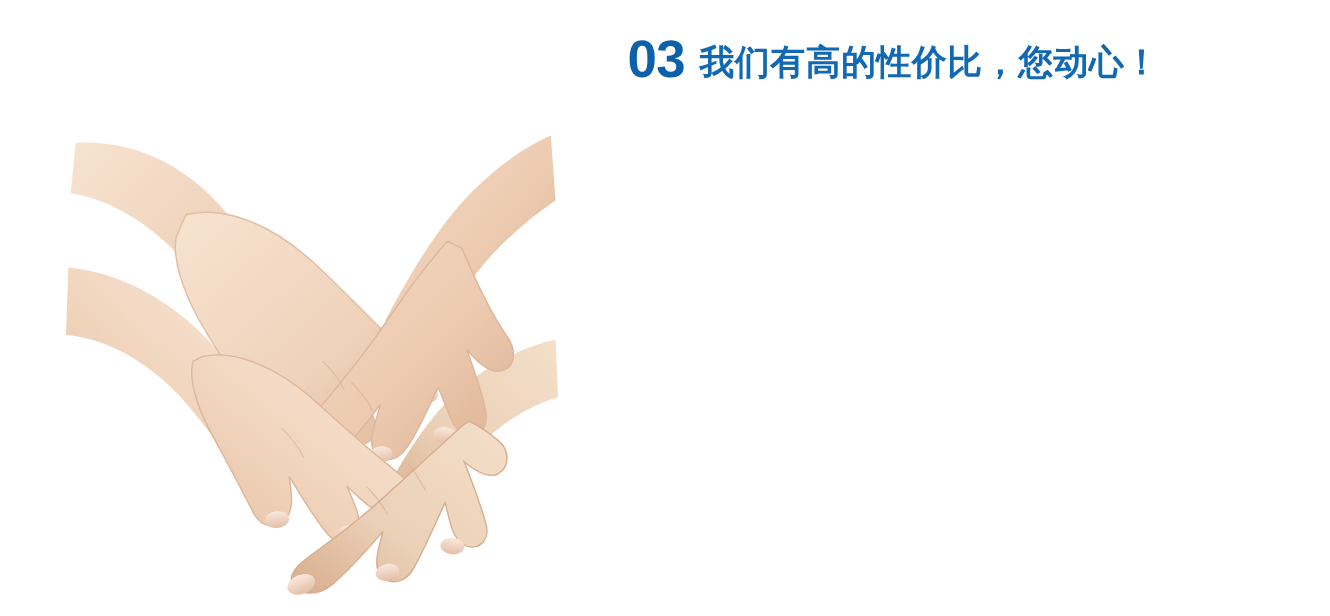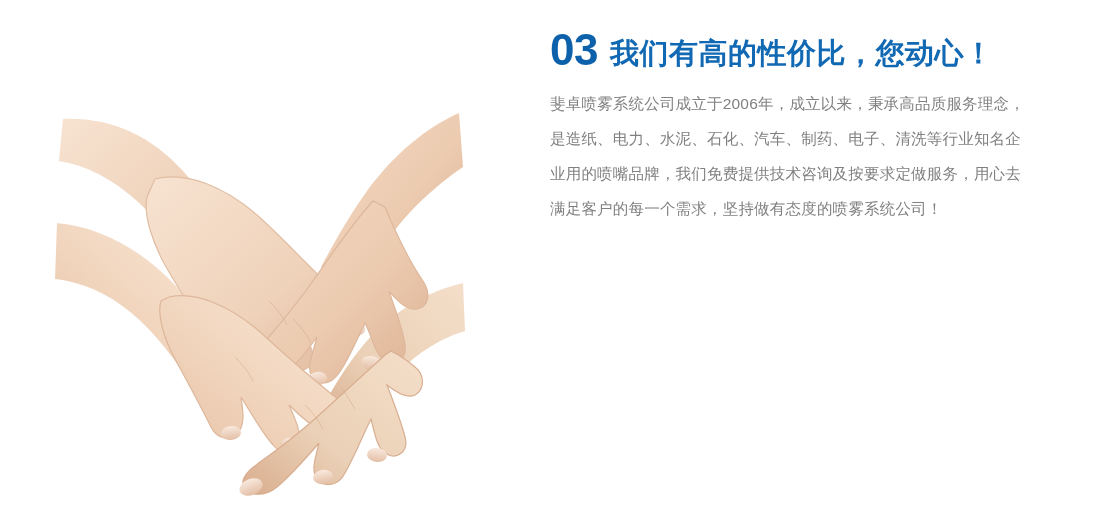--- a/index.html
+++ b/index.html
@@ -14,21 +14,20 @@
     font-family: "Liberation Sans", "DejaVu Sans", sans-serif;
   }
 
   .page {
     position: relative;
     width: 1072px;
     height: 513px;
     background: #ffffff;
     display: flex;
     align-items: flex-start;
-    gap: 27px;
   }
 
   
   .photo-pane {
     position: relative;
     width: 505px;
     height: 513px;
     flex: 0 0 505px;
     background: #ffffff;
   }
@@ -201,23 +200,17 @@
       </svg>
     </div>
   </div>
 
   <div class="content-pane">
 
     <div class="block block-03">
       <div class="heading">
         <span class="num">03</span><span class="htext">我们有高的性价比，您动心！</span>
       </div>
-      <div class="para">
-        <span class="line">斐卓喷雾系统公司成立于2006年，成立以来，秉承高品质服务理念，</span>
-        <span class="line">是造纸、电力、水泥、石化、汽车、制药、电子、清洗等行业知名企</span>
-        <span class="line">业用的喷嘴品牌，我们免费提供技术咨询及按要求定做服务，用心去</span>
-        <span class="line">满足客户的每一个需求，坚持做有态度的喷雾系统公司！</span>
-      </div>
     </div>
 
 
   </div>
 </div>
 
 </body></html>

